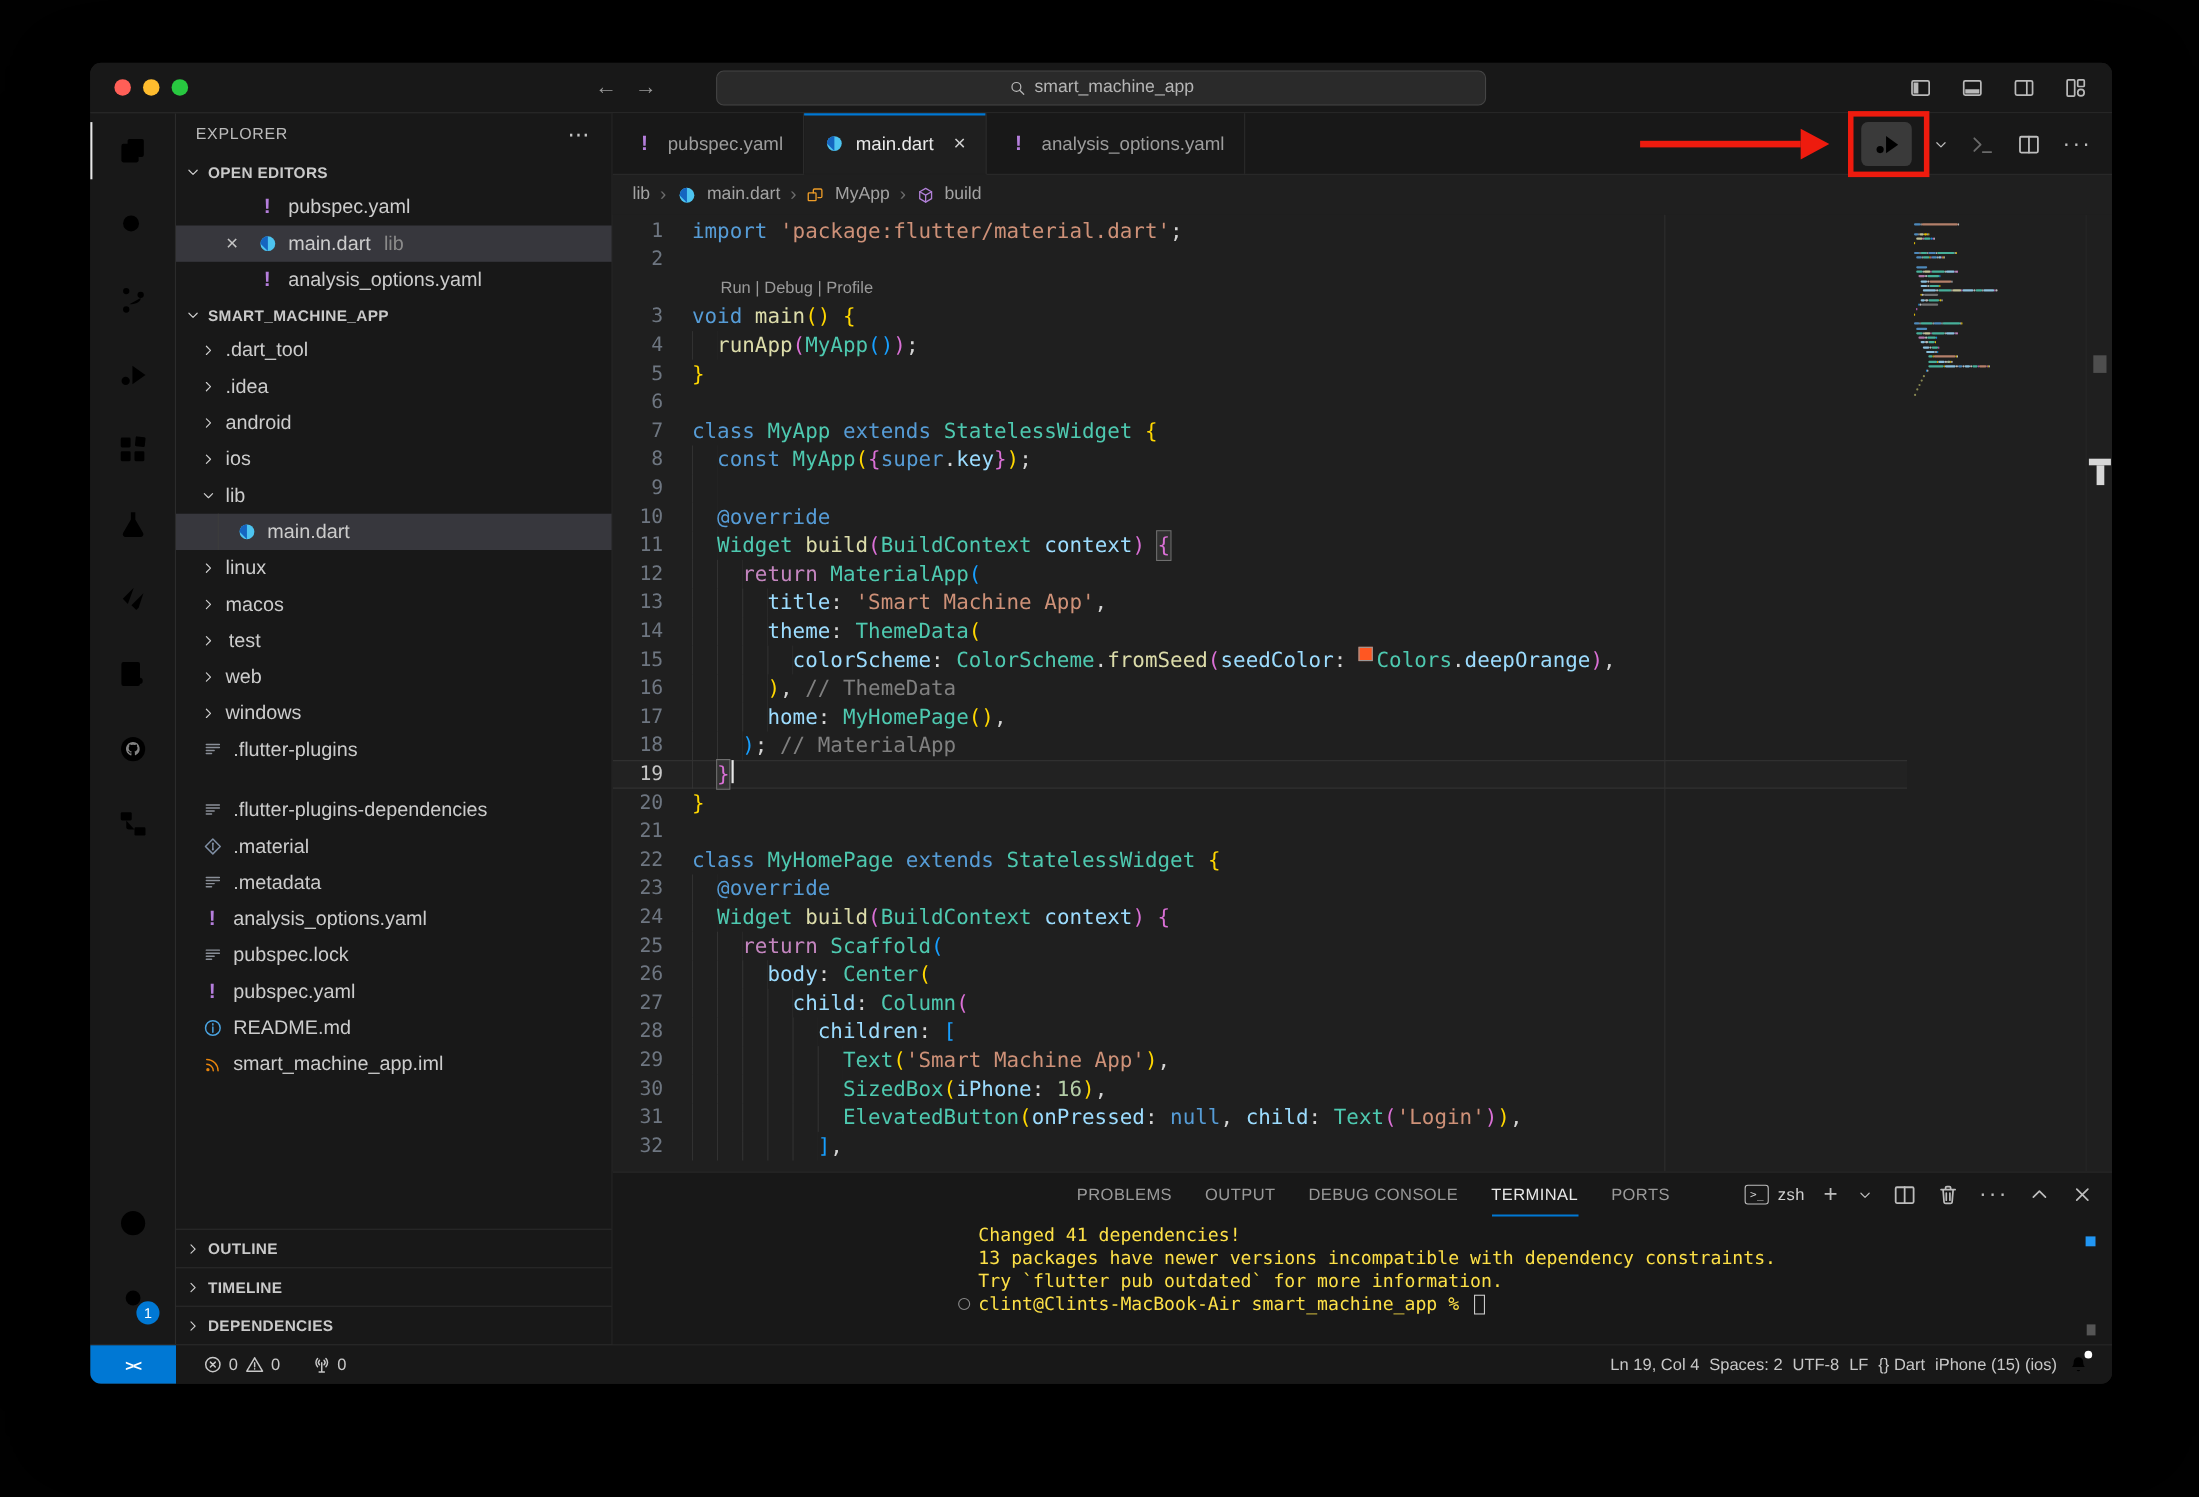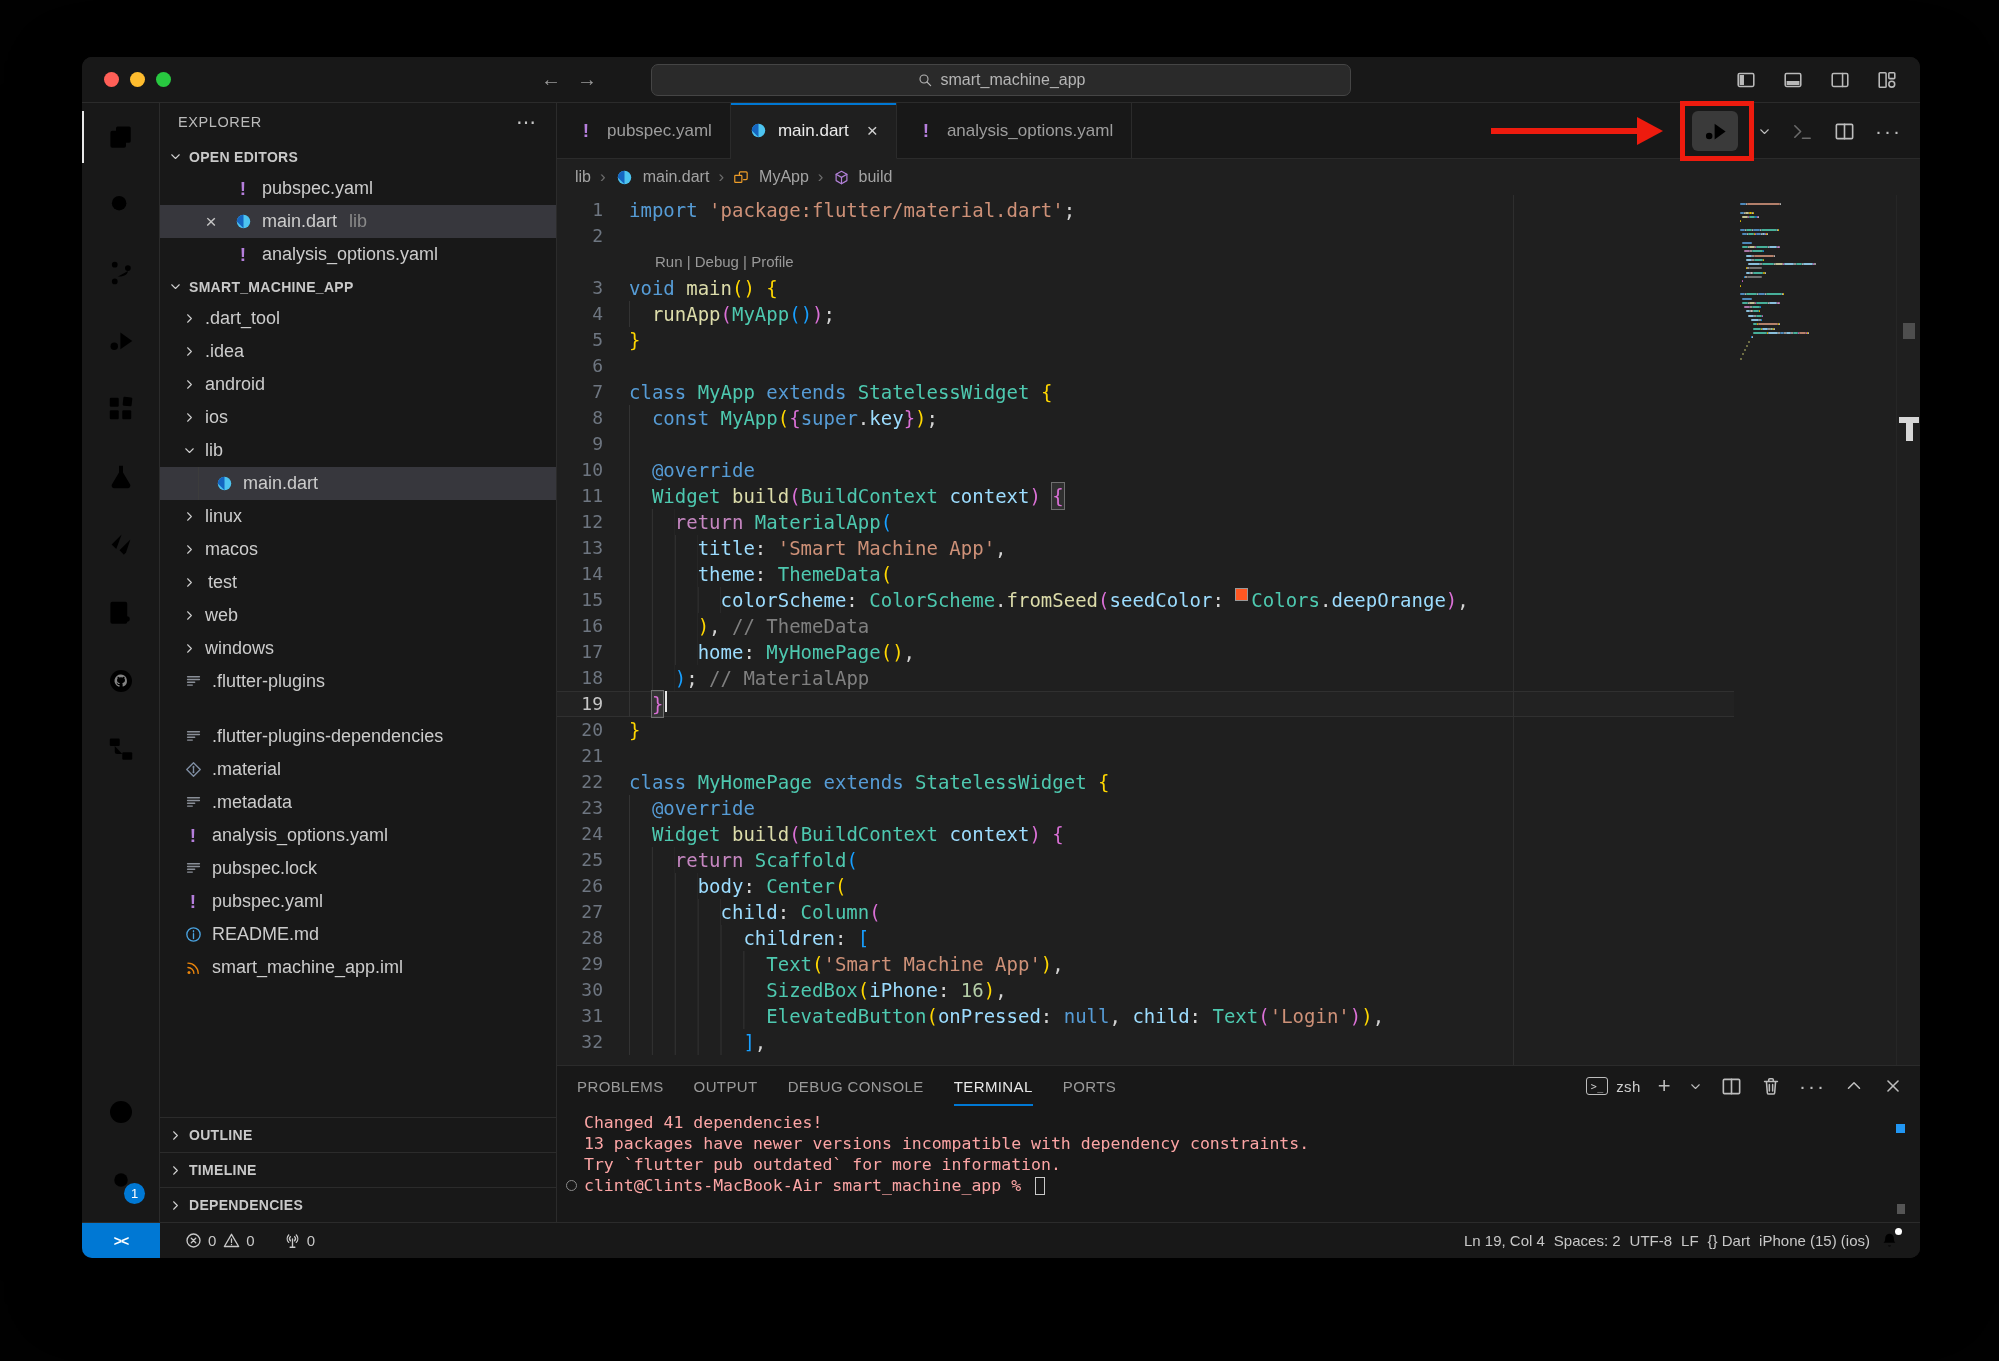--- a/index.html
+++ b/index.html
@@ -106,31 +106,31 @@
   .mm-row{height:2px; margin-bottom:2.3px; display:flex;}
   .mm-row span{height:2px; border-radius:1px;}
   .overview{width:24px; flex:none; position:relative; border-left:1px solid #262626;}
   .ov-gray{position:absolute; left:6px; top:128px; width:12px; height:16px; background:#4e4e4e;}
   .ov-t{position:absolute; left:2px; top:222px; width:20px; height:26px; color:#d7d7d7;}
   .ov-t::before{content:""; position:absolute; left:0; top:0; width:20px; height:6px; background:#d7d7d7;}
   .ov-t::after{content:""; position:absolute; left:7px; top:6px; width:7px; height:18px; background:#d7d7d7;}
 
   
   .panel{height:157px; flex:none; background:var(--chrome); border-top:1px solid var(--border);
-    display:flex; flex-direction:column; position:relative;}
+    display:flex; flex-direction:column; position:relative;align-items:center;}
   .panel-tabs{height:40px; flex:none; display:flex; align-items:center; gap:30px; padding-left:20px;
     font-size:15px; color:#9a9a9a; letter-spacing:.4px;}
   .ptab.active{color:#e8e8e8; box-shadow:inset 0 -2px 0 var(--accent); height:40px; display:flex; align-items:center;}
   .panel-actions{position:absolute; right:16px; top:0; height:40px; display:flex; align-items:center; gap:17px; color:#bdbdbd;}
   .shell-chip{display:flex; align-items:center; gap:8px; font-size:15px; color:#cfcfcf;}
   .shell-box{width:22px; height:18px; border:1.5px solid #bdbdbd; border-radius:3px; font-size:10px;
     display:flex; align-items:center; justify-content:center; font-family:"DejaVu Sans Mono",monospace;}
   .plus{font-size:22px; font-weight:300;}
   .terminal{flex:1; font-family:"DejaVu Sans Mono",monospace; font-size:16.5px; line-height:21px;
-    color:#fca5a5; padding:6px 0 0 27px; position:relative; white-space:pre;}
+    color:#fde047; padding:6px 0 0 27px; position:relative; white-space:pre;}
   .t-circle{position:absolute; left:9px; width:11px; height:11px; border:1.3px solid #8a8a8a; border-radius:50%;}
   .t-caret{display:inline-block; width:10px; height:18px; border:1.3px solid #c9c9c9; vertical-align:text-bottom; margin-left:4px;}
   .panel-blue-dot{position:absolute; right:15px; top:58px; width:9px; height:9px; background:#2196f3;}
   .panel-gray-dot{position:absolute; right:15px; bottom:8px; width:8px; height:10px; background:#555;}
 
   
   .statusbar{height:36px; flex:none; background:var(--chrome); border-top:1px solid var(--border);
     display:flex; align-items:center; font-size:15px; color:#c8c8c8;}
   .remote{width:78px; height:100%; background:var(--accent); color:#fff; display:flex; align-items:center;
     justify-content:center; font-weight:bold; font-size:14px; letter-spacing:-1px;}

